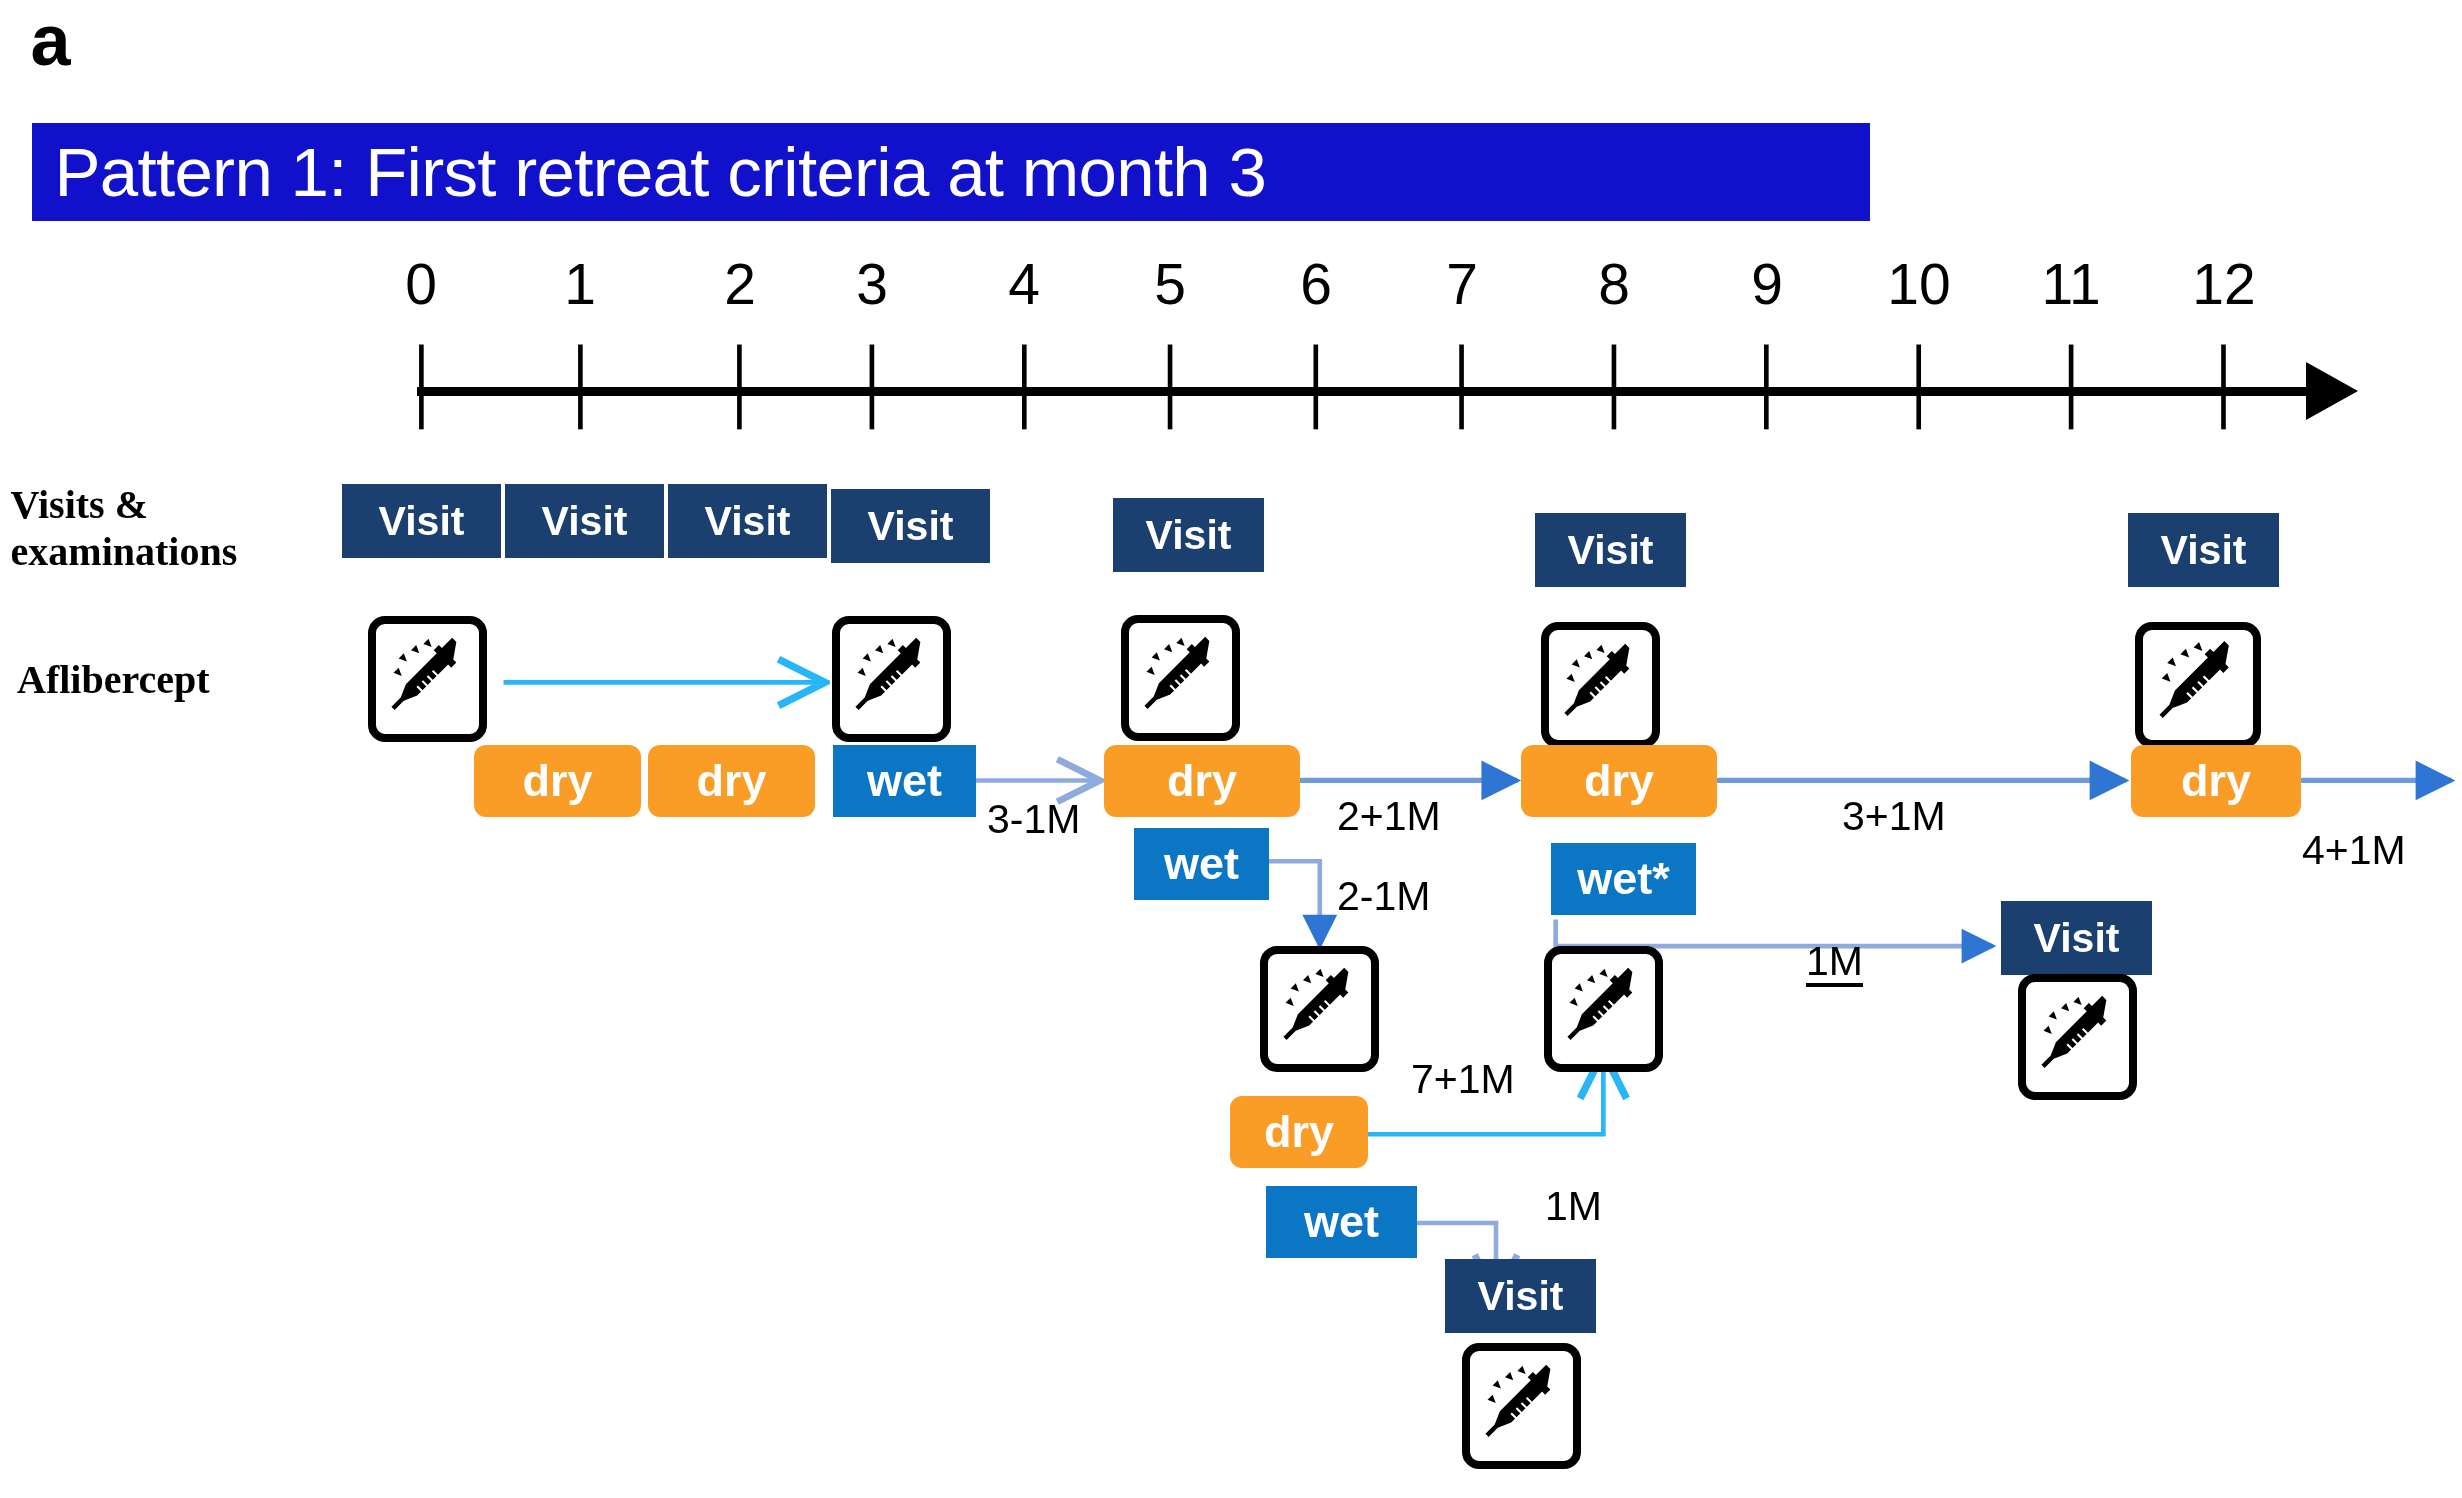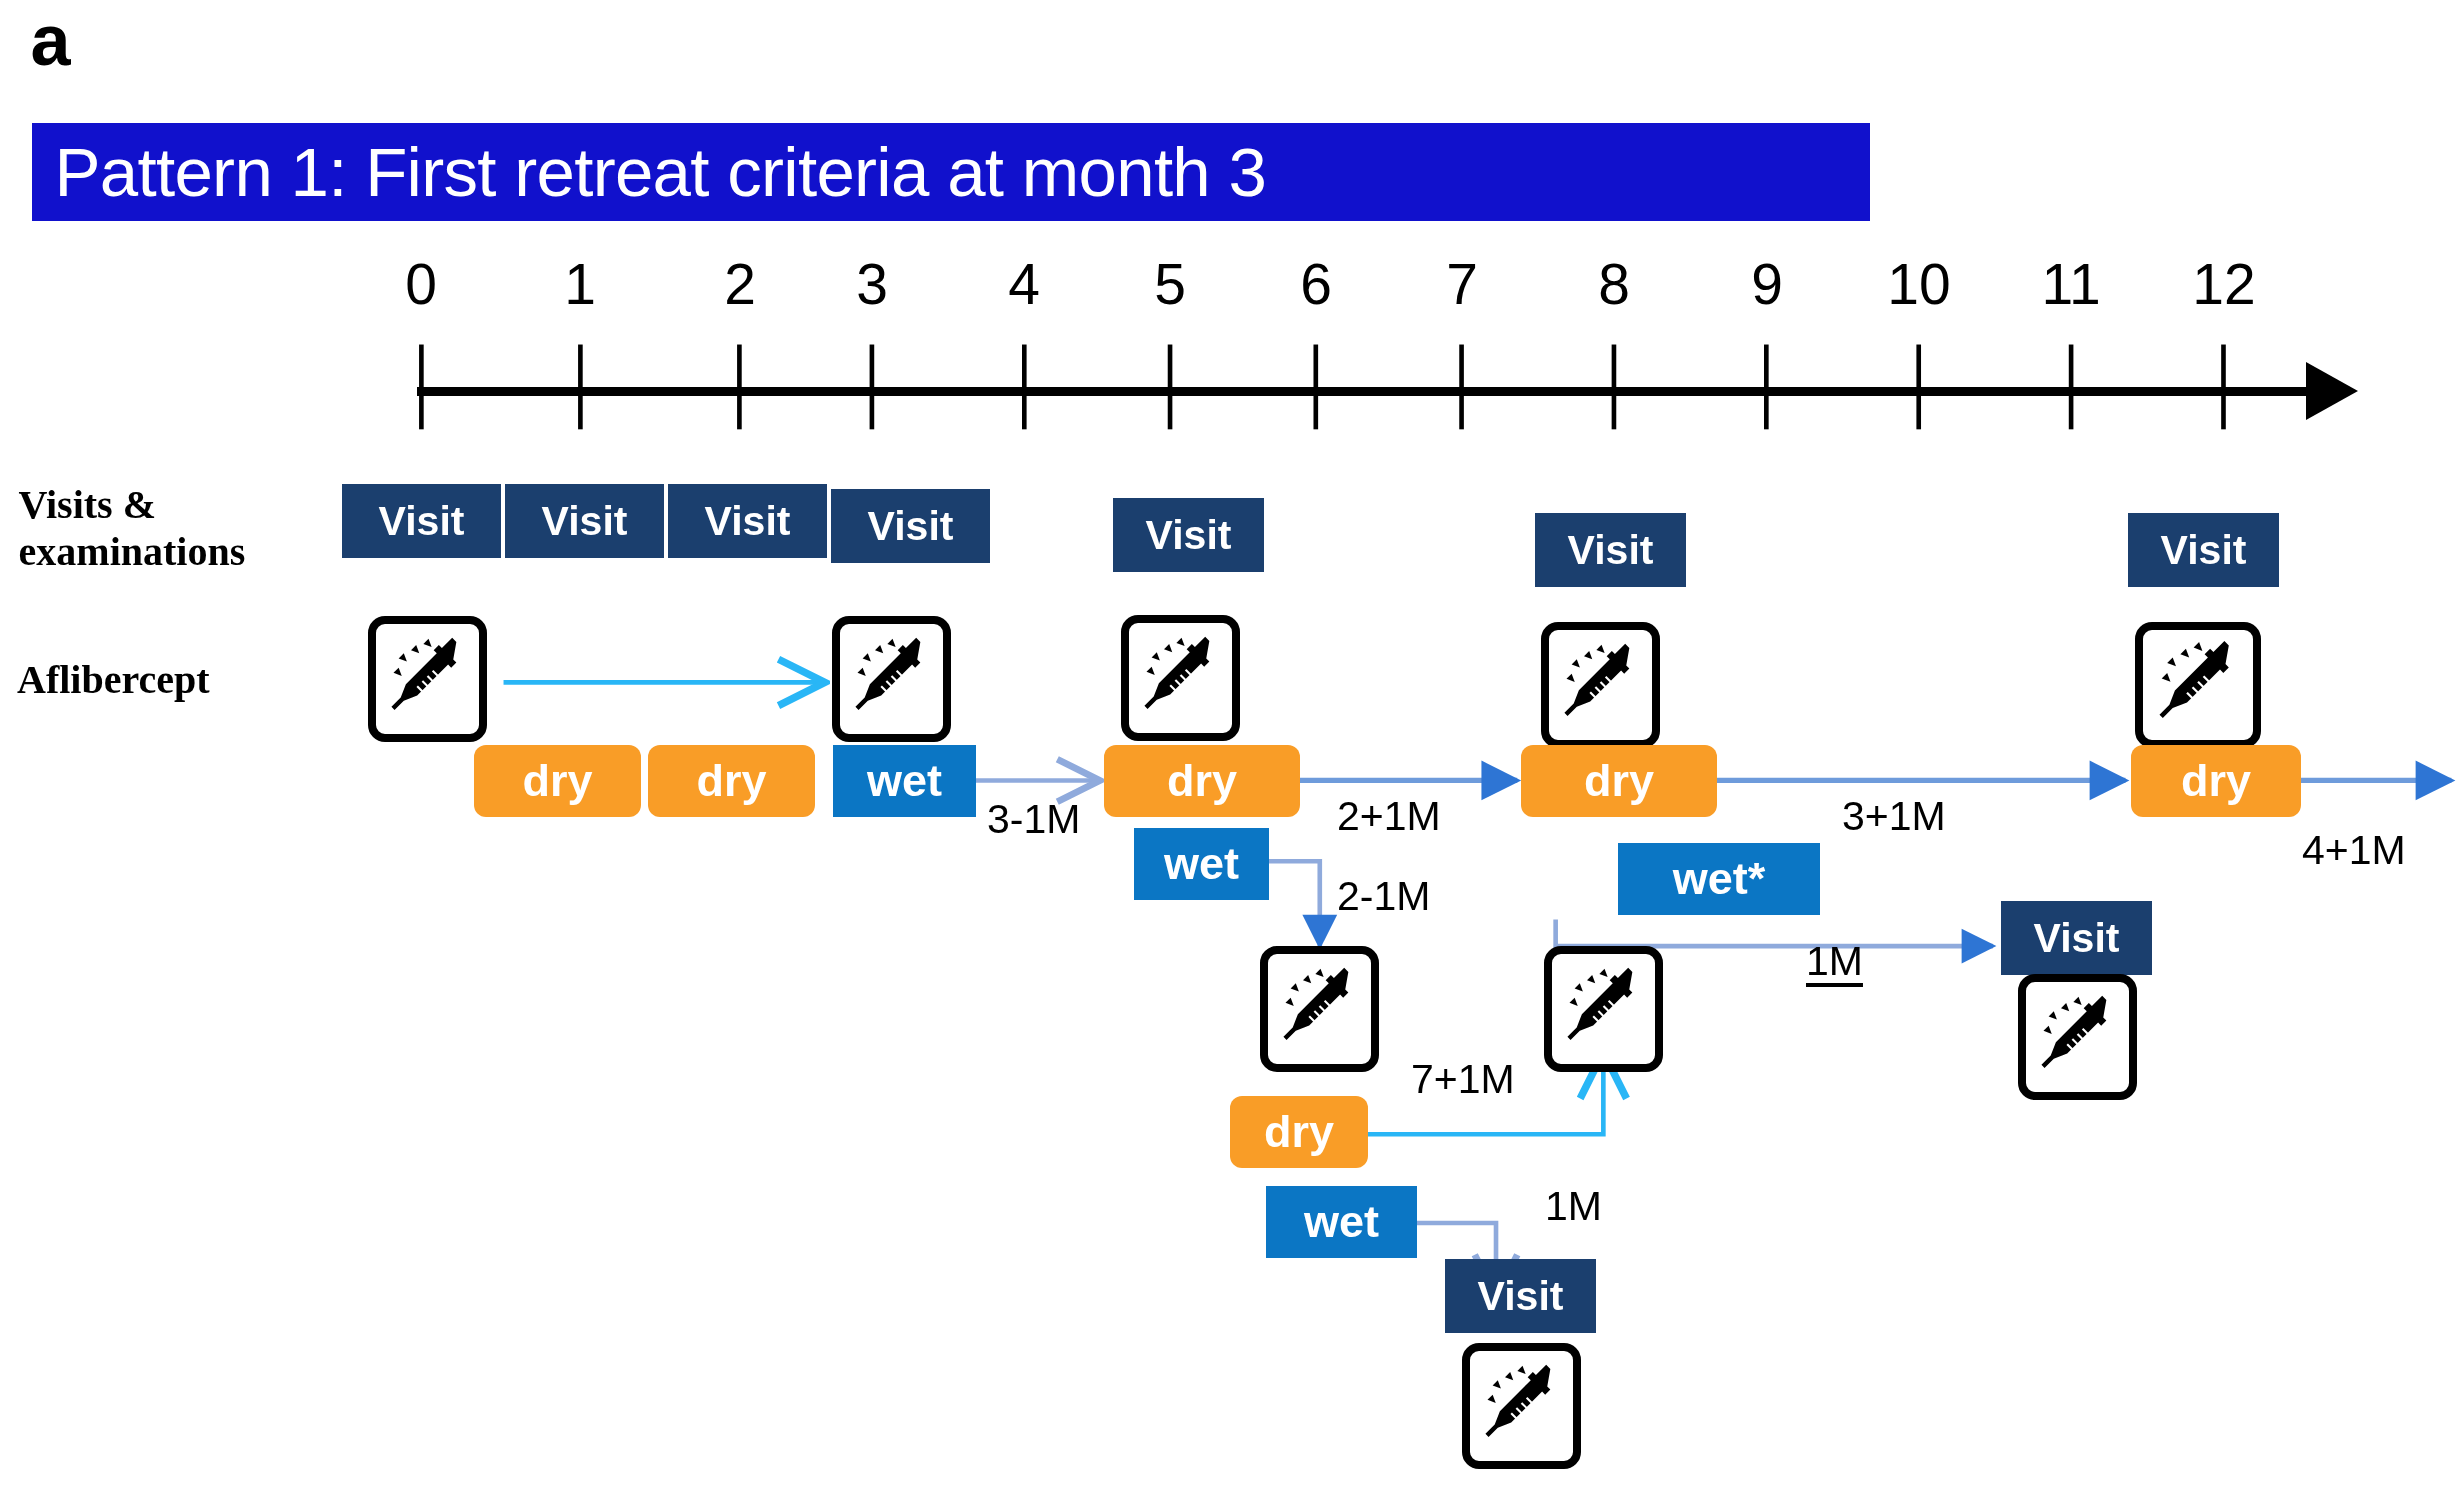--- a/index.html
+++ b/index.html
@@ -22,21 +22,21 @@
     top:256px;line-height:1;}
   #axis-line{position:absolute;left:417px;top:387px;height:8.6px;background:#000;
     width:1912px;}
   #axis-arrow{position:absolute;top:362px;left:2306px;width:0;height:0;
     border-top:29px solid transparent;border-bottom:29px solid transparent;
     border-left:52px solid #000;}
 
   
   .row-caption{position:absolute;font-family:"Liberation Serif",serif;font-weight:bold;
     font-size:40px;color:#000;line-height:1.18;}
-  #caption-visits{left:10.6px;top:481px;margin-left:8px;}
+  #caption-visits{left:10.6px;top:481px;}
   #caption-aflibercept{left:17px;top:656px;}
 
   
   .visit-box{position:absolute;background:#1B3F6E;color:#fff;font-size:41px;
     font-weight:bold;display:flex;align-items:center;justify-content:center;
     height:74px;letter-spacing:0px;}
   .state-box{position:absolute;color:#fff;font-size:45px;font-weight:bold;
     display:flex;align-items:center;justify-content:center;height:72px;}
   .state-dry{background:#F99D27;border-radius:12px;}
   .state-wet{background:#0B76C4;margin-left:14px;}
@@ -311,21 +311,21 @@
 </div>
 
 <div class="state-box state-dry" style="left:474px;top:745px;width:167px">dry</div>
 <div class="state-box state-dry" style="left:648px;top:745px;width:167px">dry</div>
 <div class="state-box state-wet" style="left:819px;top:745px;width:143px">wet</div>
 <div class="state-box state-dry" style="left:1104px;top:745px;width:196px">dry</div>
 <div class="state-box state-dry" style="left:1521px;top:745px;width:196px">dry</div>
 <div class="state-box state-dry" style="left:2131px;top:745px;width:170px">dry</div>
 
 <div class="state-box state-wet" style="left:1120px;top:828px;width:135px">wet</div>
-<div class="state-box state-wet" style="left:1604px;top:843px;width:202px">wet*</div>
+<div class="state-box state-wet" style="left:1537px;top:843px;width:145px">wet*</div>
 <div class="state-box state-dry" style="left:1230px;top:1096px;width:138px">dry</div>
 <div class="state-box state-wet" style="left:1252px;top:1186px;width:151px">wet</div>
 
 <div class="edge-label" style="left:987px;top:799px">3-1M</div>
 <div class="edge-label" style="left:1337px;top:796px">2+1M</div>
 <div class="edge-label" style="left:1842px;top:796px">3+1M</div>
 <div class="edge-label" style="left:2302px;top:830px">4+1M</div>
 <div class="edge-label" style="left:1337px;top:876px">2-1M</div>
 <div class="edge-label" style="left:1411px;top:1059px">7+1M</div>
 <div class="edge-label underlined" style="left:1806px;top:941px">1M</div>

